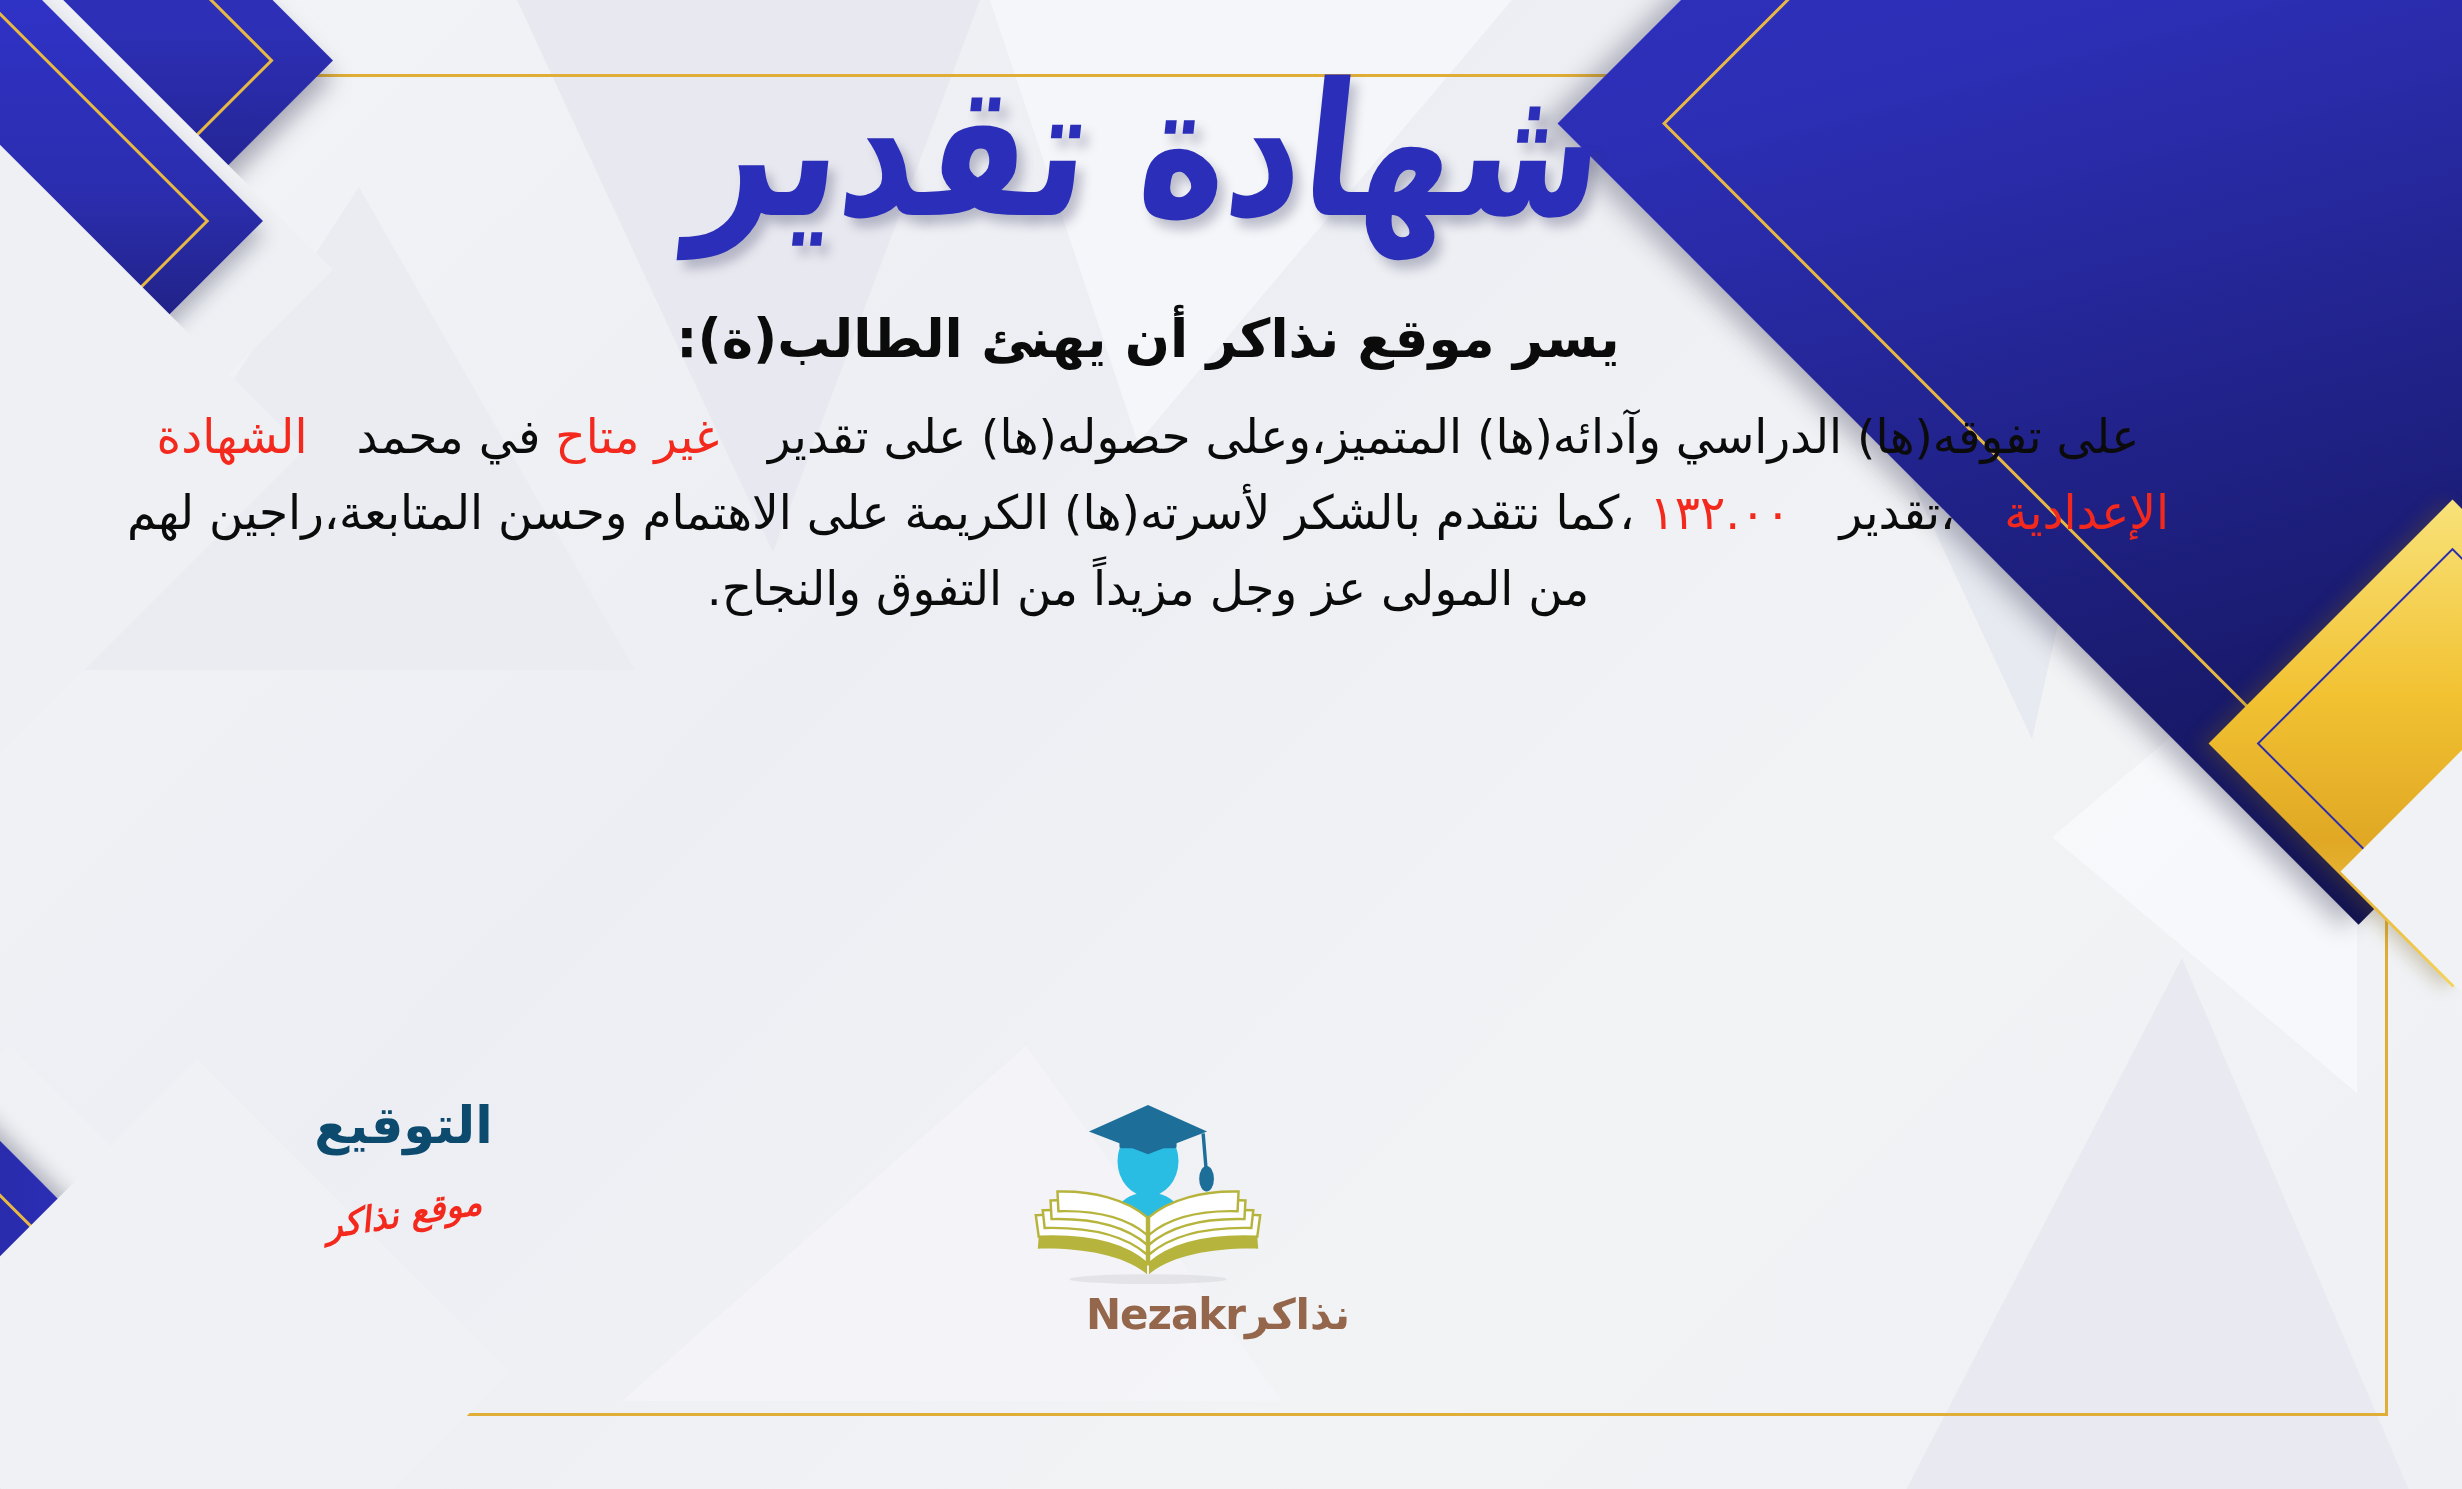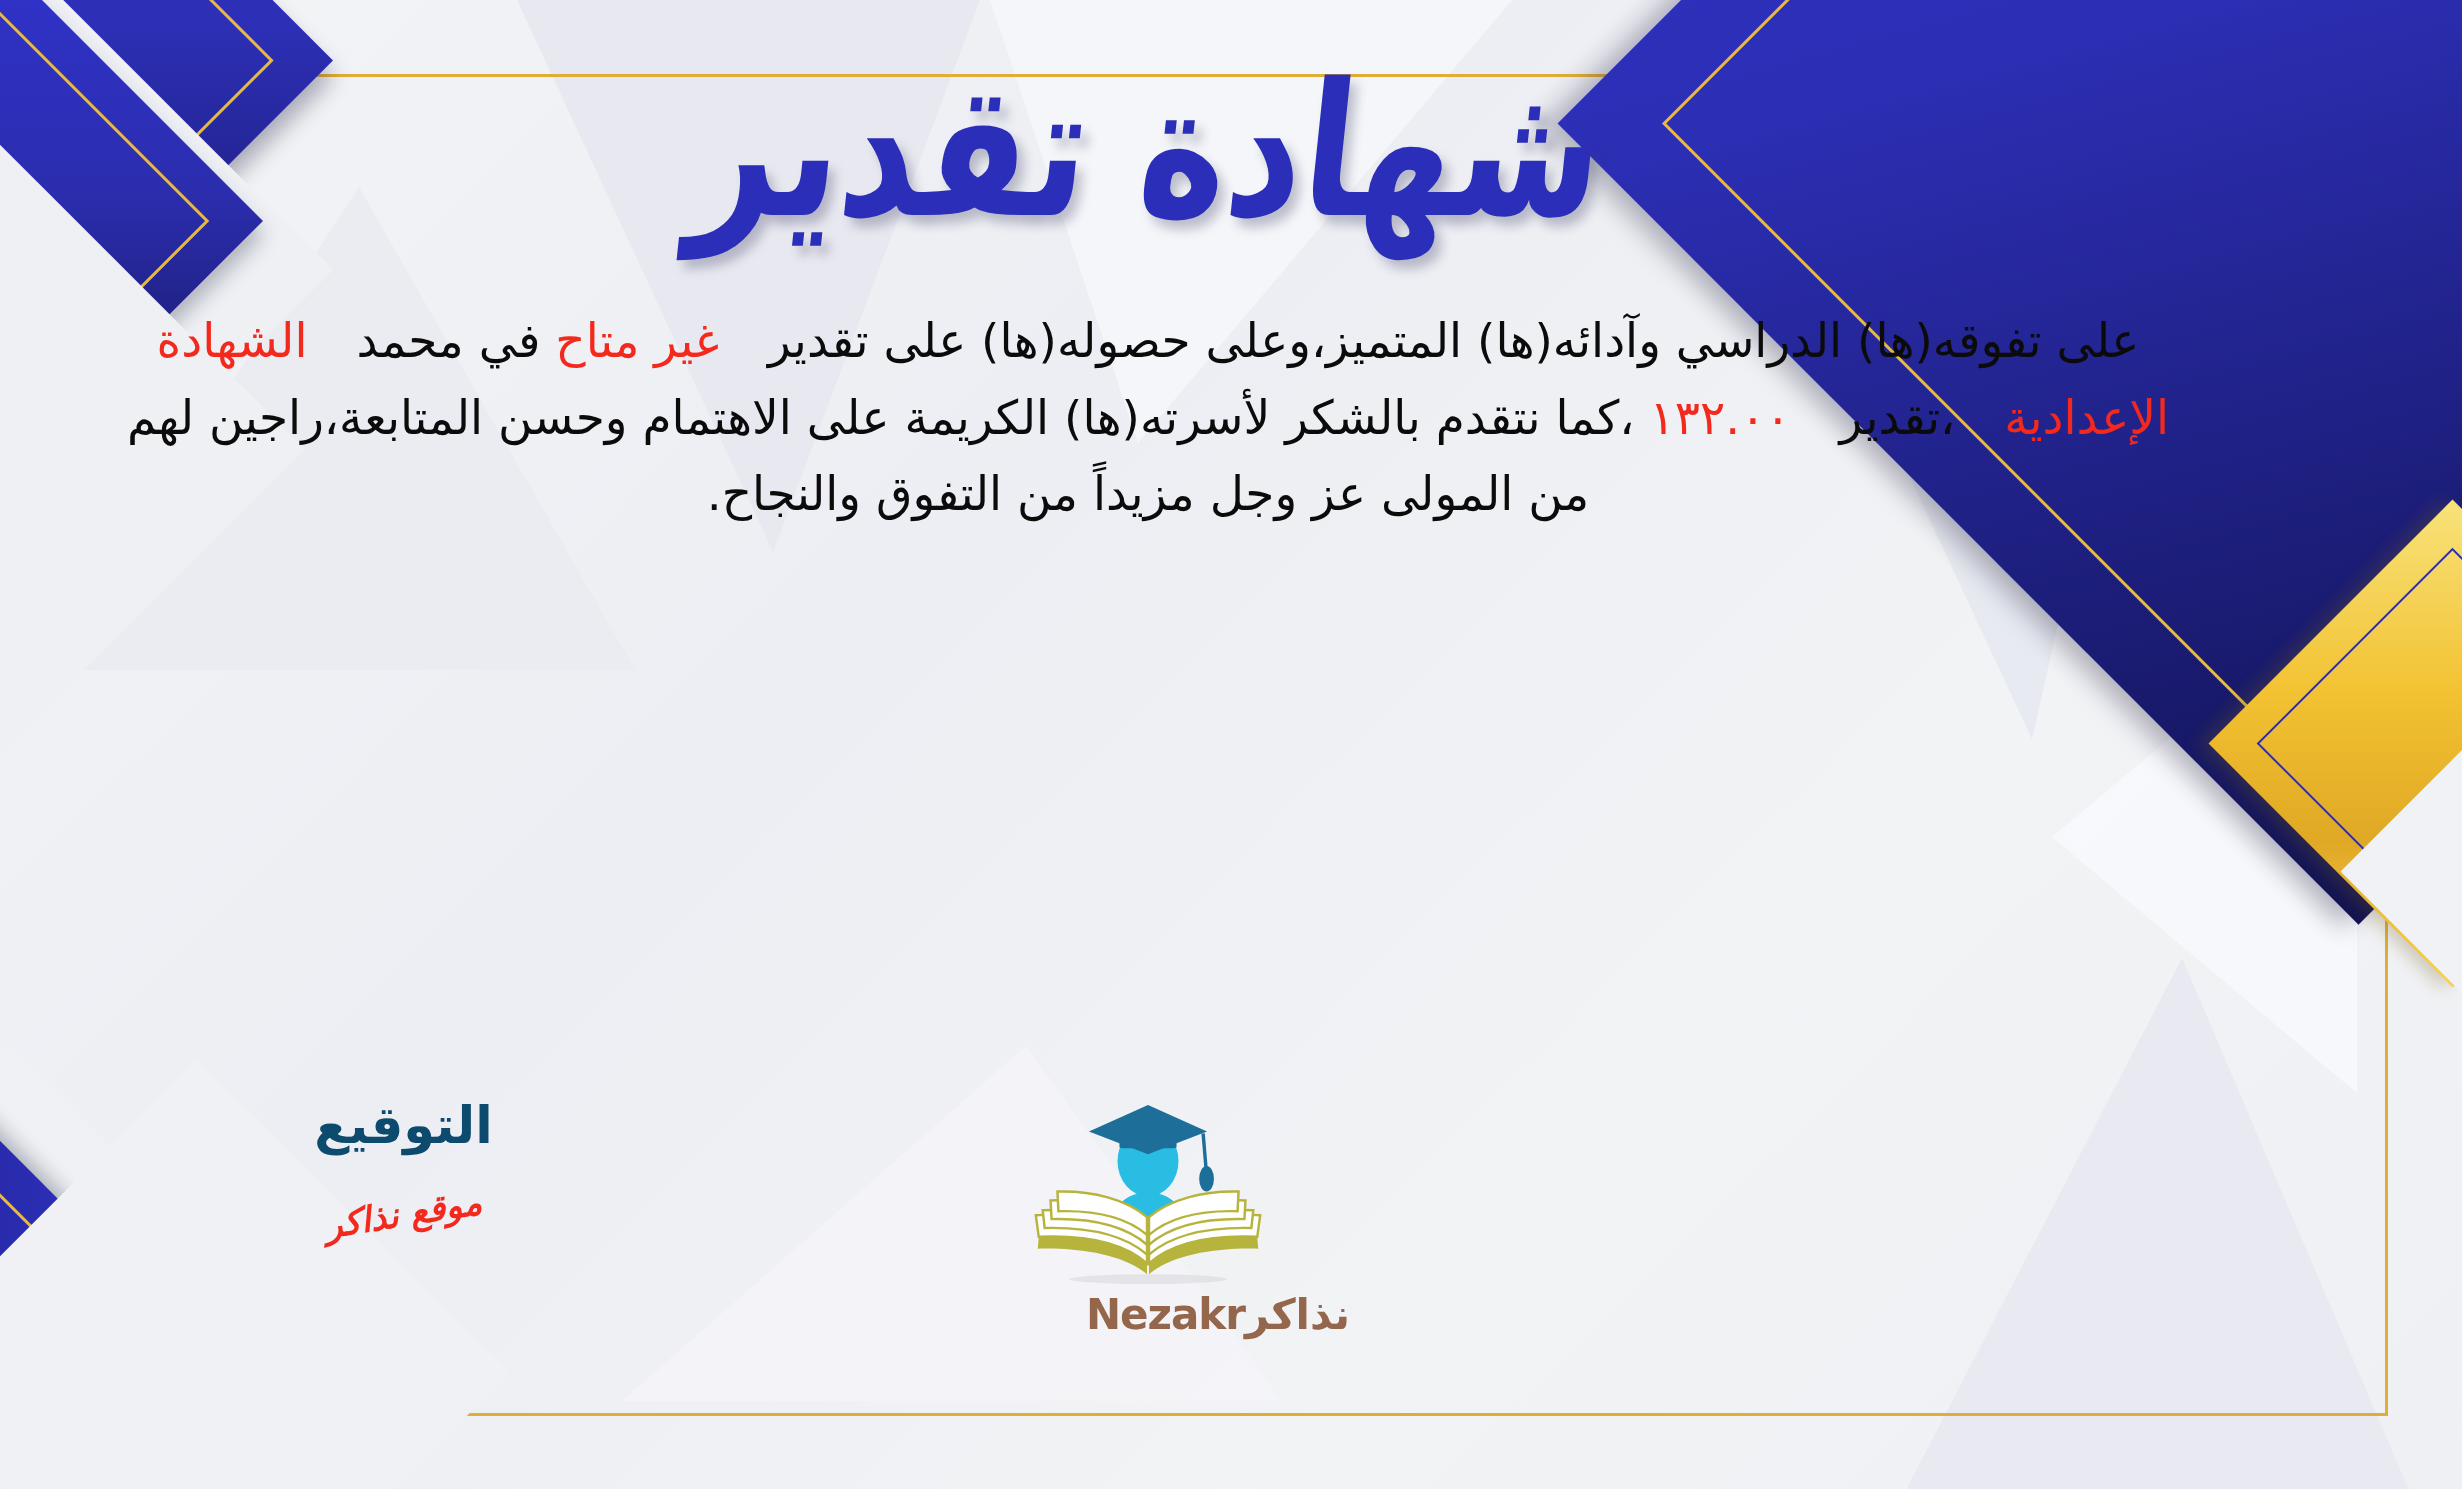--- a/index.html
+++ b/index.html
@@ -395,20 +395,21 @@
   </div>
 
   <div class="gold-frame"></div>
 
   <div class="content">
 
     <div class="cert-title">شهادة تقدير</div>
 
     <div class="body-block">
 
+      <div class="line-greeting">يسر موقع نذاكر أن يهنئ الطالب(ة):</div>
 
 
       <div class="para">
         <span>على تفوقه(ها) الدراسي وآدائه(ها) المتميز،وعلى حصوله(ها) على تقدير</span>
         <span class="spacer"></span><span class="hl">غير متاح</span>
         <span>في محمد</span>
         <span class="spacer"></span><span class="hl">الشهادة الإعدادية</span>
         <span class="spacer"></span><span>،تقدير</span>
         <span class="spacer"></span><span class="hl">١٣٢.٠٠</span>
         <span>،كما نتقدم بالشكر لأسرته(ها) الكريمة على الاهتمام وحسن المتابعة،راجين لهم من المولى عز وجل مزيداً من التفوق والنجاح.</span>

